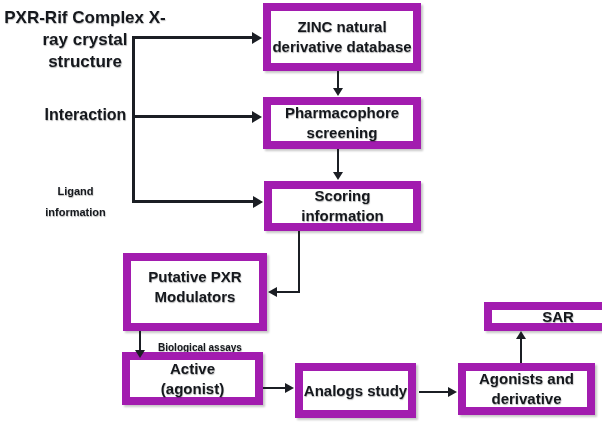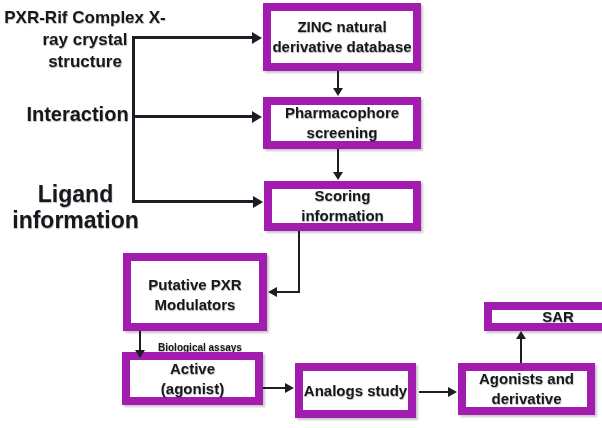--- a/index.html
+++ b/index.html
@@ -46,23 +46,23 @@
 </style>
 </head>
 <body>
 
 <div id="canvas">
 
   <div class="lbl" style="left:0px;top:7px;width:170px;font-size:17px;line-height:22px;">PXR-Rif Complex X-
 ray crystal
 structure</div>
 
-  <div class="lbl" style="left:20px;top:104px;width:115px;font-size:20px;line-height:21px;">Interaction</div>
+  <div class="lbl" style="left:28px;top:104px;width:115px;font-size:16px;line-height:21px;">Interaction</div>
 
-  <div class="lbl" style="left:8px;top:181px;width:135px;font-size:23px;line-height:26px;">Ligand
+  <div class="lbl" style="left:8px;top:181px;width:135px;font-size:11px;line-height:21px;">Ligand
 information</div>
 
   <div class="lbl" style="left:158px;top:338px;width:140px;font-size:10px;line-height:19px;text-align:left;">Biological assays</div>
 
   <div>
     <div class="vline" style="left:132px;top:36px;width:3px;height:167px;"></div>
 
     <div>
       <div class="hline" style="left:132px;top:36px;width:121px;height:3px;"></div>
       <div class="head r big" style="left:252px;top:31.5px;"></div>
@@ -81,21 +81,21 @@
 
   <div class="box" style="left:263px;top:3px;width:158px;height:68px;">ZINC natural
 derivative database</div>
 
   <div class="box" style="left:263px;top:97px;width:158px;height:52px;">Pharmacophore
 screening</div>
 
   <div class="box" style="left:264px;top:181px;width:157px;height:50px;">Scoring
 information</div>
 
-  <div class="box" style="left:123px;top:253px;width:144px;height:78px;align-items:flex-start;padding-top:14px;">Putative PXR
+  <div class="box" style="left:123px;top:253px;width:144px;height:78px;align-items:flex-start;padding-top:6px;">Putative PXR
 Modulators</div>
 
   <div class="box" style="left:122px;top:352px;width:141px;height:53px;">Active
 (agonist)</div>
 
   <div class="box" style="left:295px;top:363px;width:121px;height:55px;">Analogs study</div>
 
   <div class="box" style="left:458px;top:363px;width:137px;height:52px;">Agonists and
 derivative</div>
 

